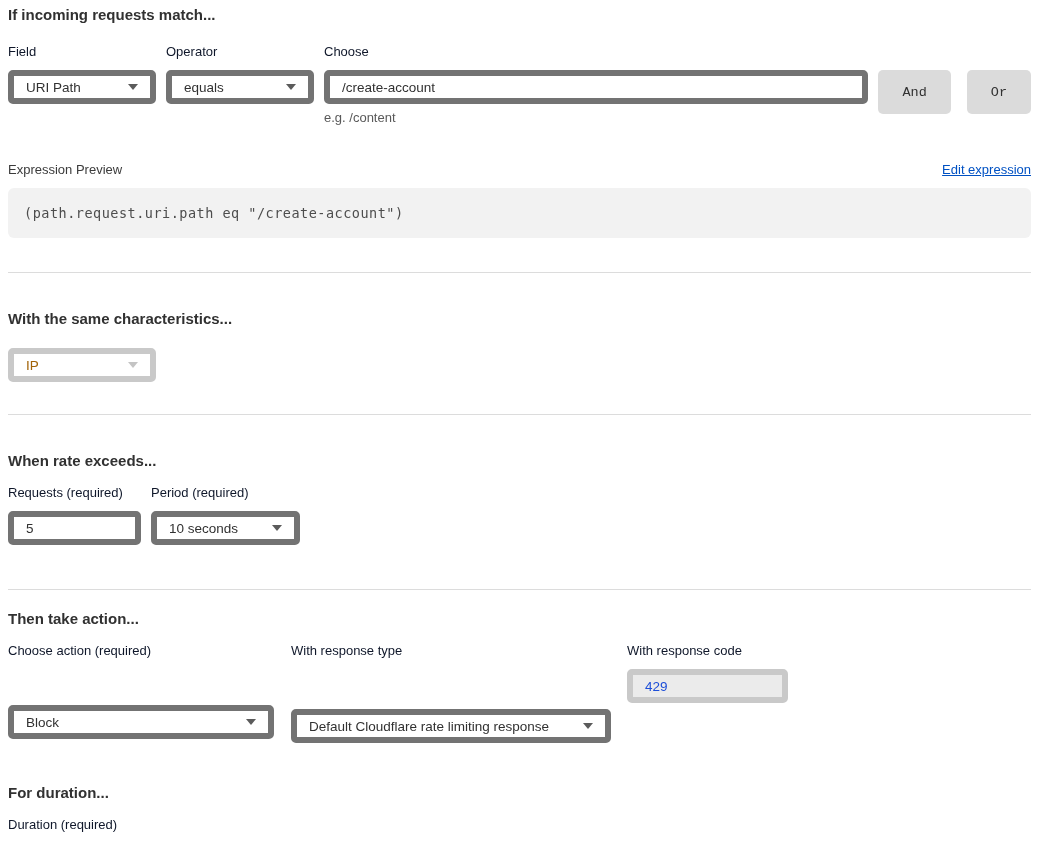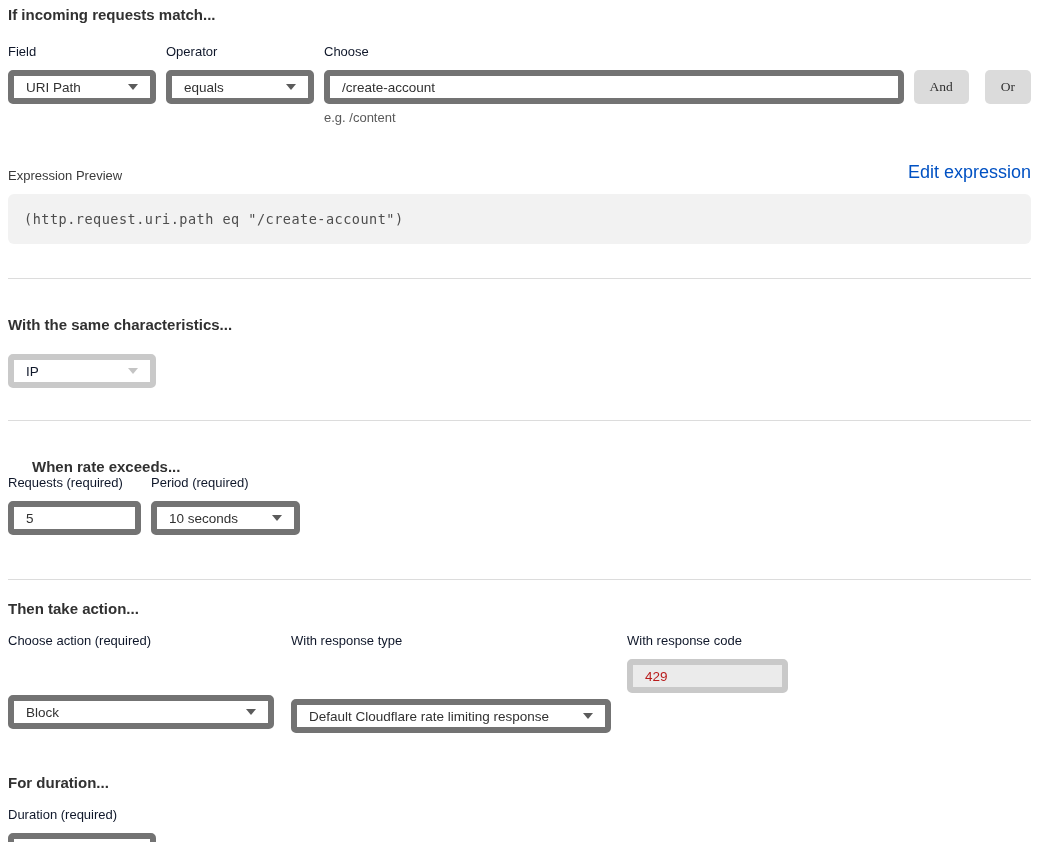--- a/index.html
+++ b/index.html
@@ -43,50 +43,51 @@
     user-select: none;
   }
   .caret {
     width: 0; height: 0;
     border-left: 5px solid transparent;
     border-right: 5px solid transparent;
     border-top: 6px solid #5b5b5b;
     margin-left: 10px;
     flex: 0 0 auto;
   }
-  .dropdown.disabled { border-color: #c9c9c9; color: #0f172a; cursor: default; }
+  .dropdown.disabled { border-color: #c9c9c9; color: #a16207; cursor: default; }
   .dropdown.disabled .caret { border-top-color: #c4c4c4; }
   input.control { display: block; line-height: 32px; }
   input.control:disabled {
     background: #ebebeb;
     border-color: #c9c9c9;
-    color: #b91c1c;
+    color: #1d4ed8;
   }
   .hint { font-size: 13px; color: #595959; margin-top: 6px; }
   .btn {
-    height: 34px;
+    height: 44px;
     border: none;
     border-radius: 5px;
     background: #dbdbdb;
     color: #313131;
-    font-family: Liberation Serif, serif;
+    font-family: Liberation Mono, monospace;
     font-size: 13.5px;
-    padding: 0 16px;
+    padding: 0 24px;
     cursor: pointer;
   }
   .expr-header {
     display: flex;
     justify-content: space-between;
     align-items: flex-end;
     margin-top: 37px;
   }
   .expr-label { font-size: 13px; color: #3b3b3b; }
   .link {
-    font-size: 18px;
+    font-size: 13px;
     color: #0051c3;
+    text-decoration: underline;
     cursor: pointer;
   }
   .expr-box {
     margin-top: 11px;
     background: #f2f2f2;
     border-radius: 6px;
     padding: 17px 16px;
     font-family: "DejaVu Sans Mono", monospace;
     font-size: 13.5px;
     color: #4d4d4d;
@@ -103,22 +104,22 @@
   .w-133 { width: 133px; }
   .w-149 { width: 149px; }
   .w-266 { width: 266px; gap: 36px; }
   .w-320 { width: 320px; }
   .w-161 { width: 161px; }
   .value-col { flex: 1 1 auto; }
   .divider-1 { margin-top: 34px; }
   .title-2 { margin-top: 37px; }
   .row-char { margin-top: 20px; }
   .divider-2 { margin-top: 32px; }
-  .title-3 { margin-top: 37px; margin-left: 24px; }
-  .row-rate { }
+  .title-3 { margin-top: 37px; }
+  .row-rate { margin-top: 16px; }
   .divider-3 { margin-top: 44px; }
   .title-4 { margin-top: 20px; }
   .row-action { margin-top: 16px; }
   .title-5 { margin-top: 41px; }
   .row-duration { margin-top: 16px; }
 </style>
 </head>
 <body>
 
 <div>
@@ -152,21 +153,21 @@
       <div class="btn-col gap-10">
         <button class="btn">And</button>
         <button class="btn gap-16">Or</button>
       </div>
     </div>
 
     <div class="expr-header">
       <span class="expr-label">Expression Preview</span>
       <a class="link">Edit expression</a>
     </div>
-    <div class="expr-box">(http.request.uri.path eq "/create-account")</div>
+    <div class="expr-box">(path.request.uri.path eq "/create-account")</div>
   </section>
 
   <hr class="divider divider-1">
 
   <section>
     <h3 class="section-title title-2">With the same characteristics...</h3>
     <div class="form-row row-char">
       <div class="col w-148">
         <div class="control dropdown disabled">
           <span>IP</span>

